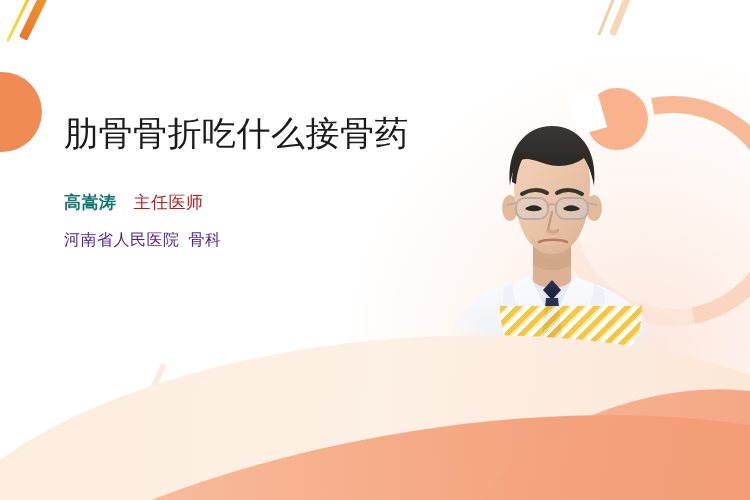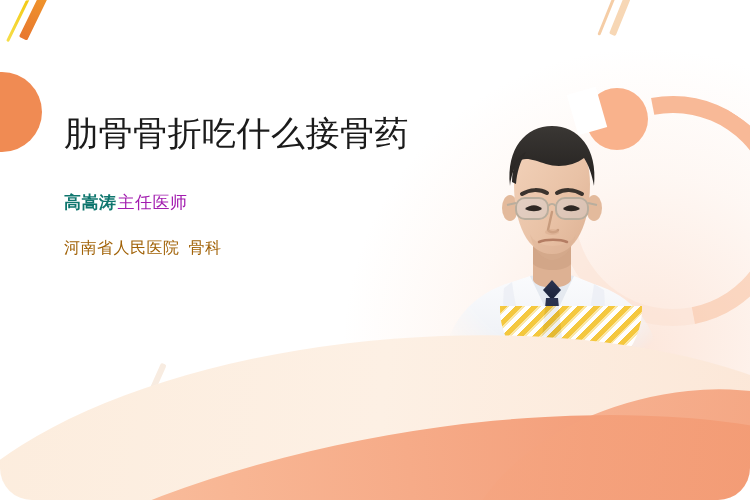--- a/index.html
+++ b/index.html
@@ -4,21 +4,20 @@
 <style>
   html,body{margin:0;padding:0;}
   body{
     width:750px;height:500px;overflow:hidden;
     font-family:"Liberation Sans","DejaVu Sans",sans-serif;
     background:#ffffff;
   }
   #card{
     position:relative;width:750px;height:500px;overflow:hidden;
     background:#ffffff;
-    border-radius:32px;
   }
 
   
   .deco{position:absolute;pointer-events:none;}
 
   
   #wash-right{
     left:330px;top:0;width:420px;height:500px;
     background:radial-gradient(ellipse 420px 420px at 75% 70%,
         rgba(247,177,140,.30) 0%, rgba(250,207,182,.16) 42%,
@@ -128,25 +127,25 @@
     margin:0;
     font-size:34px;line-height:42px;font-weight:400;
     color:#1b1b1b;letter-spacing:.5px;
     font-family:"Liberation Sans","DejaVu Sans",sans-serif;
   }
   #byline{margin-top:36px;}
   #doctor-line{
     font-size:17px;line-height:26px;letter-spacing:.5px;white-space:nowrap;
   }
   #doctor-name{color:#0f766e;font-weight:700;}
-  #doctor-title{color:#a21caf;font-weight:400;margin-left:1px;}
+  #doctor-title{color:#b91c1c;font-weight:400;margin-left:17px;}
   #affiliation-line{
-    margin-top:20px;
+    margin-top:12px;
     font-size:16px;line-height:24px;letter-spacing:.5px;
-    color:#a16207;white-space:nowrap;
+    color:#4c1d95;white-space:nowrap;
   }
   #department{margin-left:9px;}
 </style>
 </head>
 <body>
 
 <div id="card">
 
   <div class="deco" id="wash-right"></div>
 

